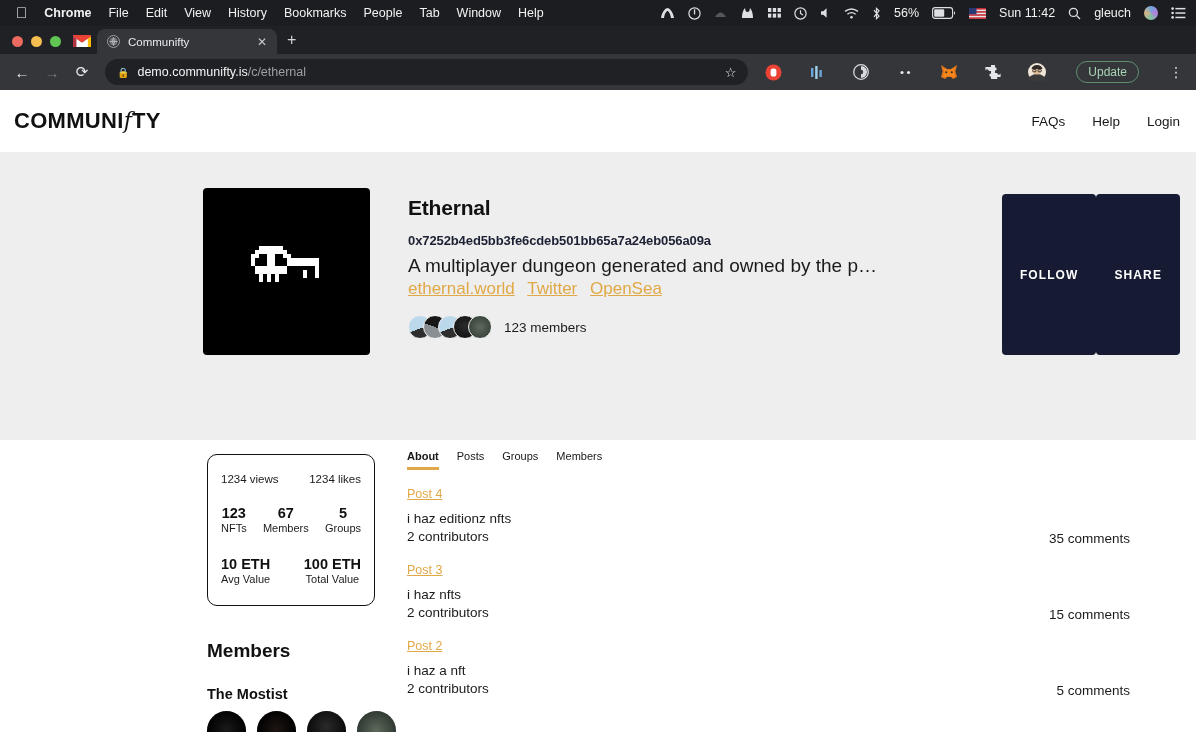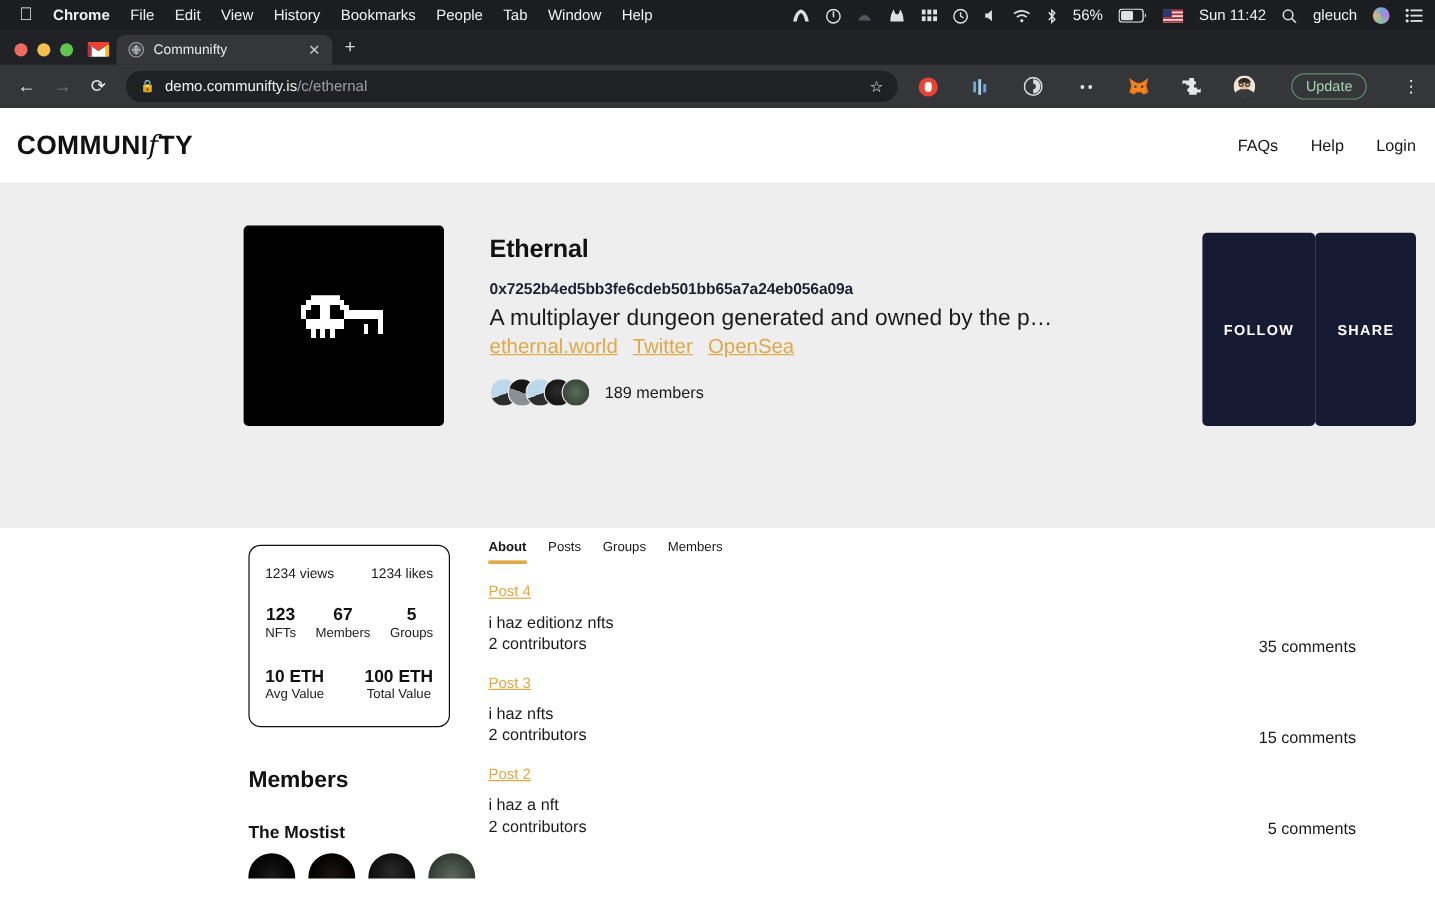--- a/index.html
+++ b/index.html
@@ -413,21 +413,21 @@
           <a href="#">OpenSea</a>
         </div>
         <div class="members-row">
           <div class="av-stack">
             <span class="av" style="background:linear-gradient(160deg,#bcd9ec 0%,#bcd9ec 55%,#2e2e2e 55%);"></span>
             <span class="av" style="background:linear-gradient(200deg,#171717 0%,#171717 50%,#8a8f94 50%);"></span>
             <span class="av" style="background:linear-gradient(160deg,#bcd9ec 0%,#bcd9ec 55%,#2e2e2e 55%);"></span>
             <span class="av" style="background:radial-gradient(circle at 50% 45%,#2b2b2b,#0c0c0c);"></span>
             <span class="av" style="background:radial-gradient(circle at 50% 50%,#5d6a5b,#2c3630);"></span>
           </div>
-          <span class="members-count">189 members</span>
+          <span class="members-count">123 members</span>
         </div>
       </div>
       <div class="hero-actions">
         <button class="btn">FOLLOW</button>
         <button class="btn">SHARE</button>
       </div>
     </div>
   </div>
 
   <div class="content">

